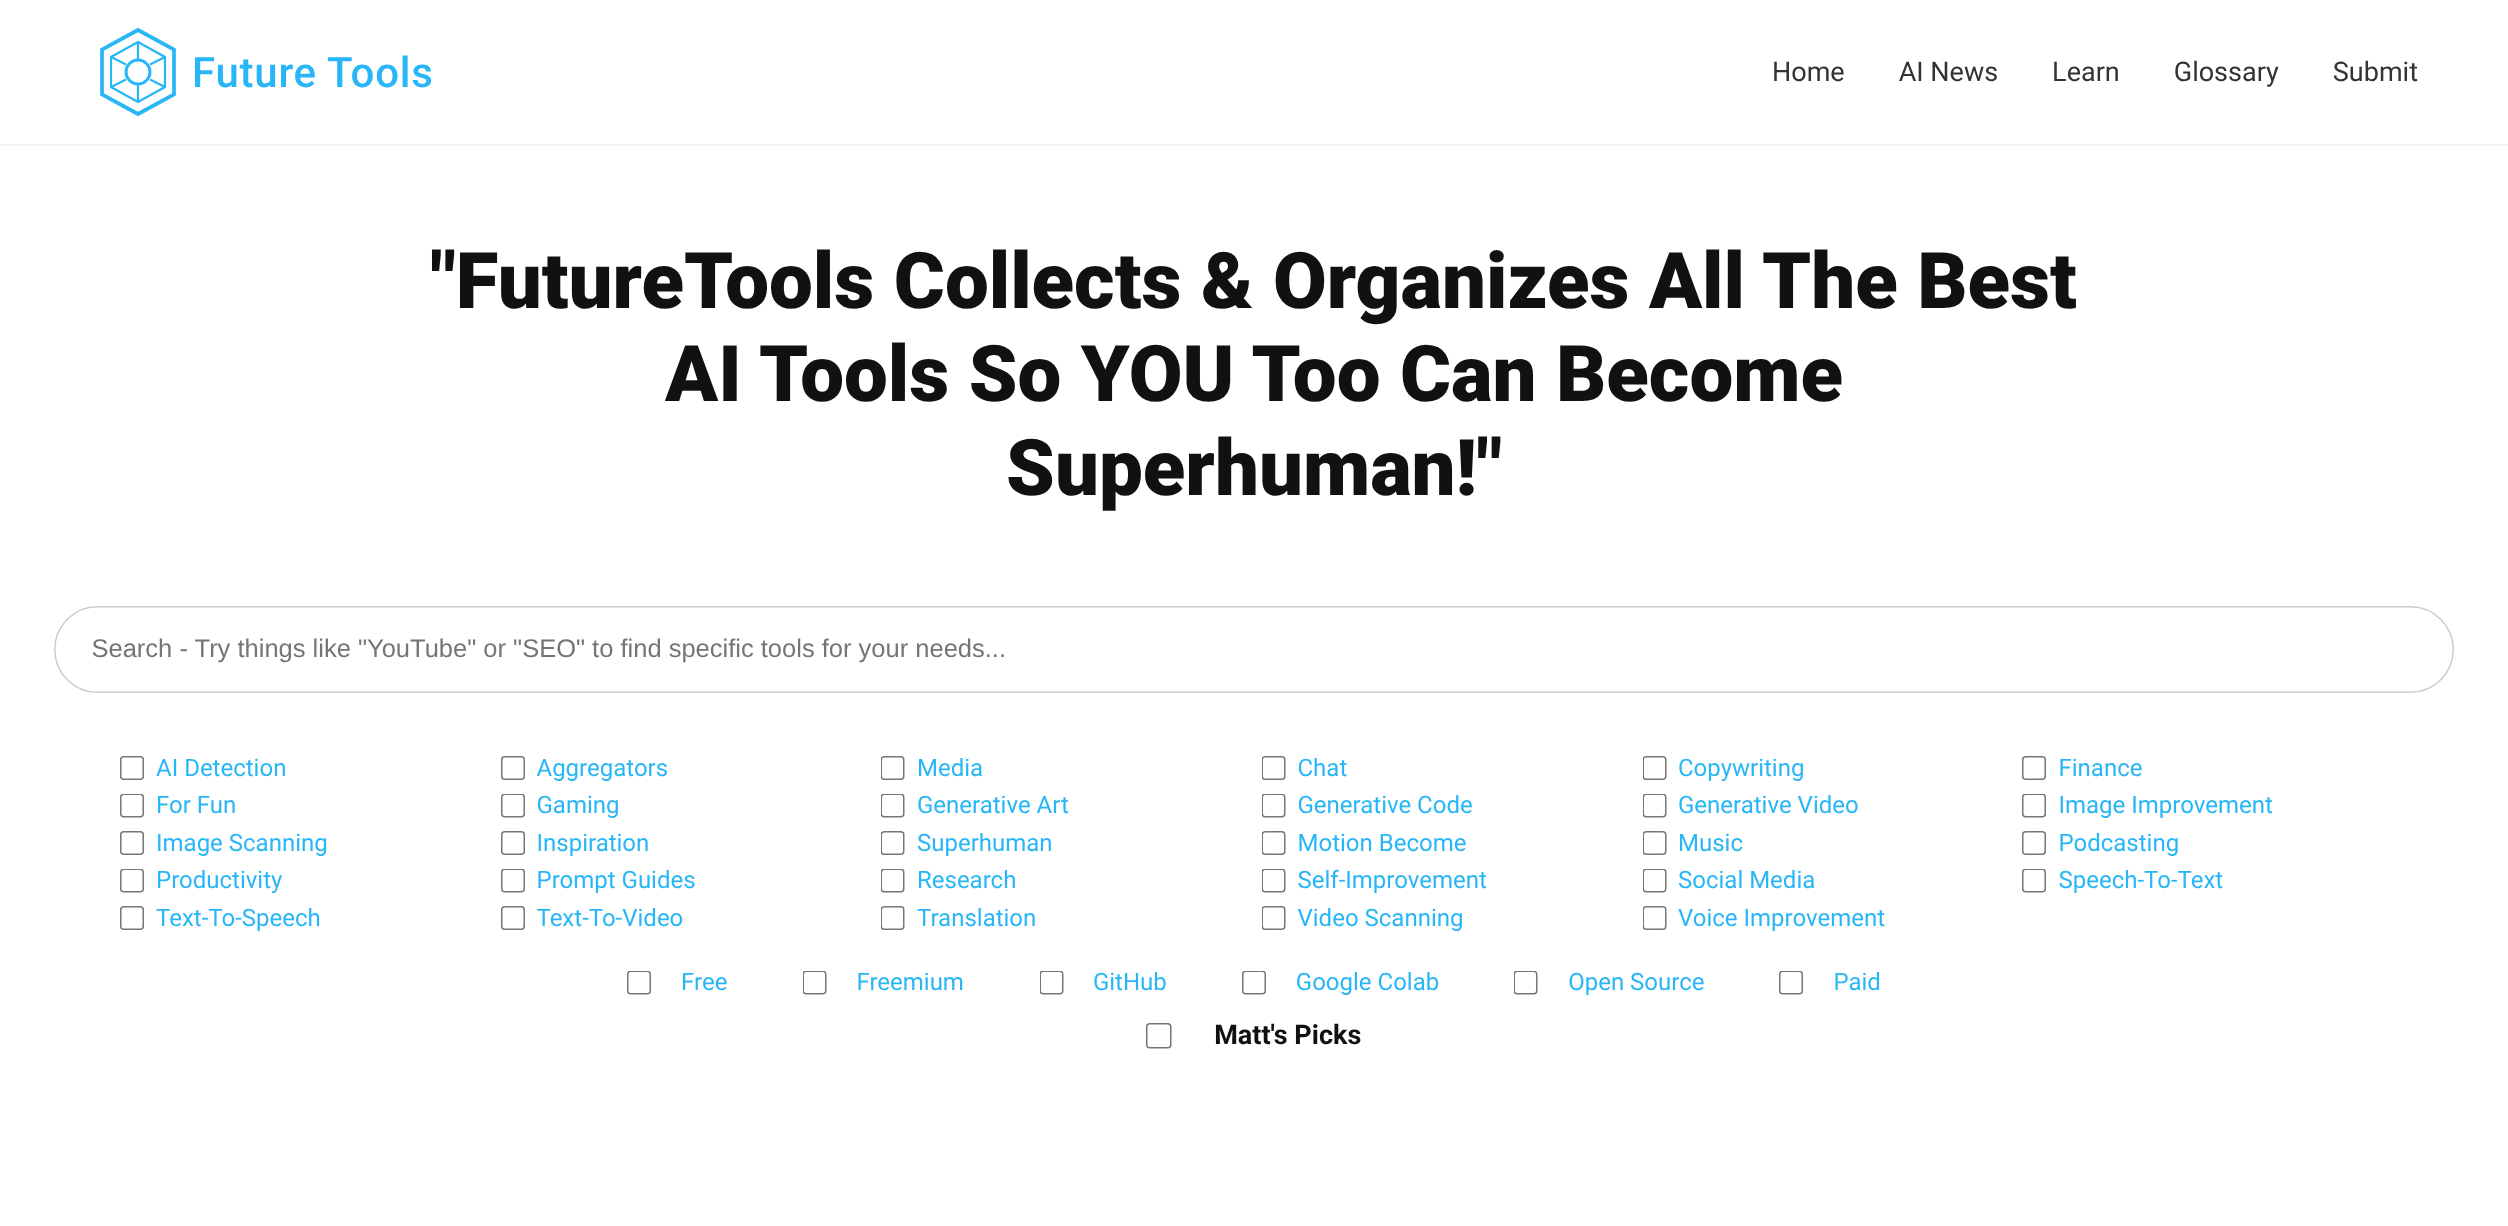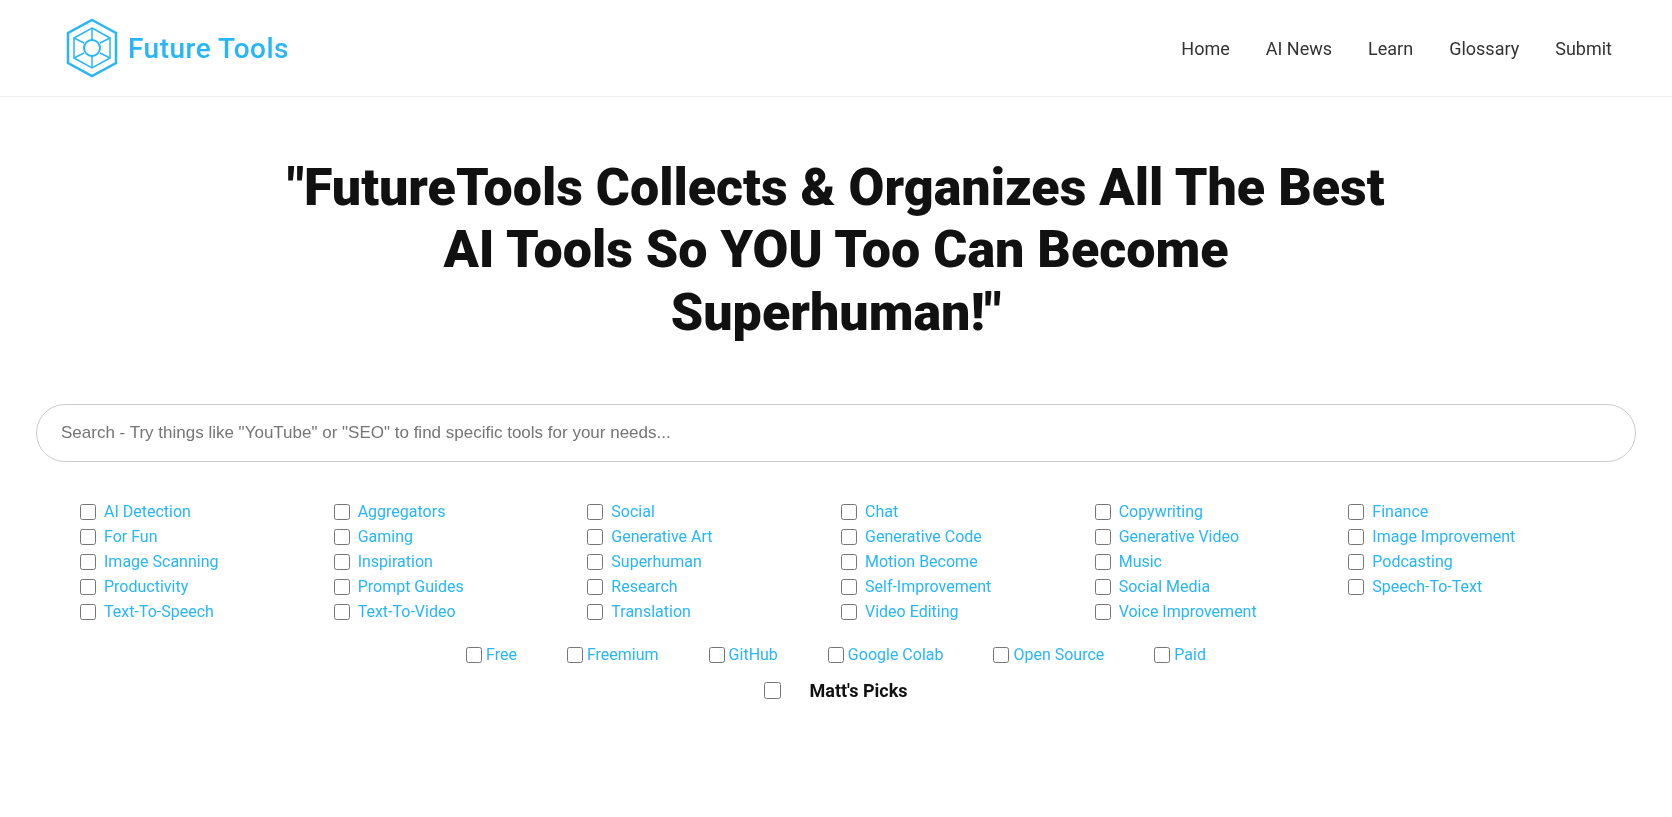--- a/index.html
+++ b/index.html
@@ -124,21 +124,21 @@
       display: flex;
       justify-content: center;
       gap: 50px;
       margin-top: 24px;
       margin-bottom: 16px;
     }
 
     .pricing-item {
       display: flex;
       align-items: center;
-      gap: 4px;
+      gap: 20px;
       cursor: pointer;
     }
 
     .pricing-item input[type="checkbox"] {
       width: 16px;
       height: 16px;
       cursor: pointer;
       accent-color: #29b6f6;
     }
 
@@ -212,21 +212,21 @@
     <label class="filter-item">
       <input type="checkbox" style="">
       <span class="filter-label">AI Detection</span>
     </label>
     <label class="filter-item">
       <input type="checkbox" style="">
       <span class="filter-label">Aggregators</span>
     </label>
     <label class="filter-item">
       <input type="checkbox" style="">
-      <span class="filter-label">Social</span>
+      <span class="filter-label">Media</span>
     </label>
     <label class="filter-item">
       <input type="checkbox" style="">
       <span class="filter-label">Chat</span>
     </label>
     <label class="filter-item">
       <input type="checkbox" style="">
       <span class="filter-label">Copywriting</span>
     </label>
     <label class="filter-item">
@@ -316,21 +316,21 @@
     <label class="filter-item">
       <input type="checkbox" style="">
       <span class="filter-label">Text-To-Video</span>
     </label>
     <label class="filter-item">
       <input type="checkbox" style="">
       <span class="filter-label">Translation</span>
     </label>
     <label class="filter-item">
       <input type="checkbox" style="">
-      <span class="filter-label">Video Editing</span>
+      <span class="filter-label">Video Scanning</span>
     </label>
     <label class="filter-item">
       <input type="checkbox" style="">
       <span class="filter-label">Voice Improvement</span>
     </label>
 
   </div>
 
   <div class="pricing-row">
     <label class="pricing-item">

